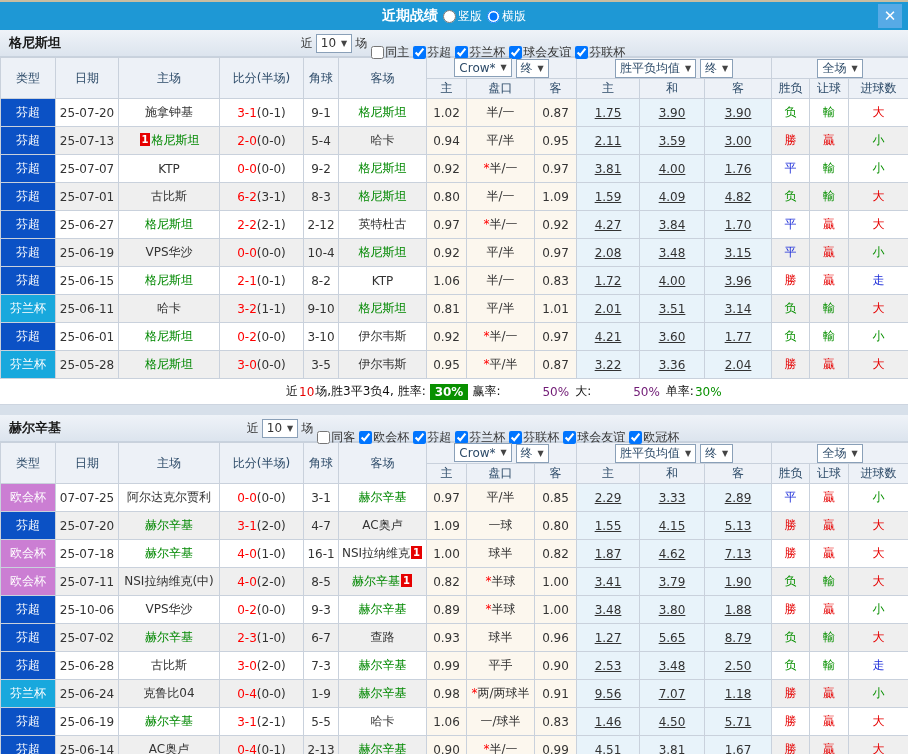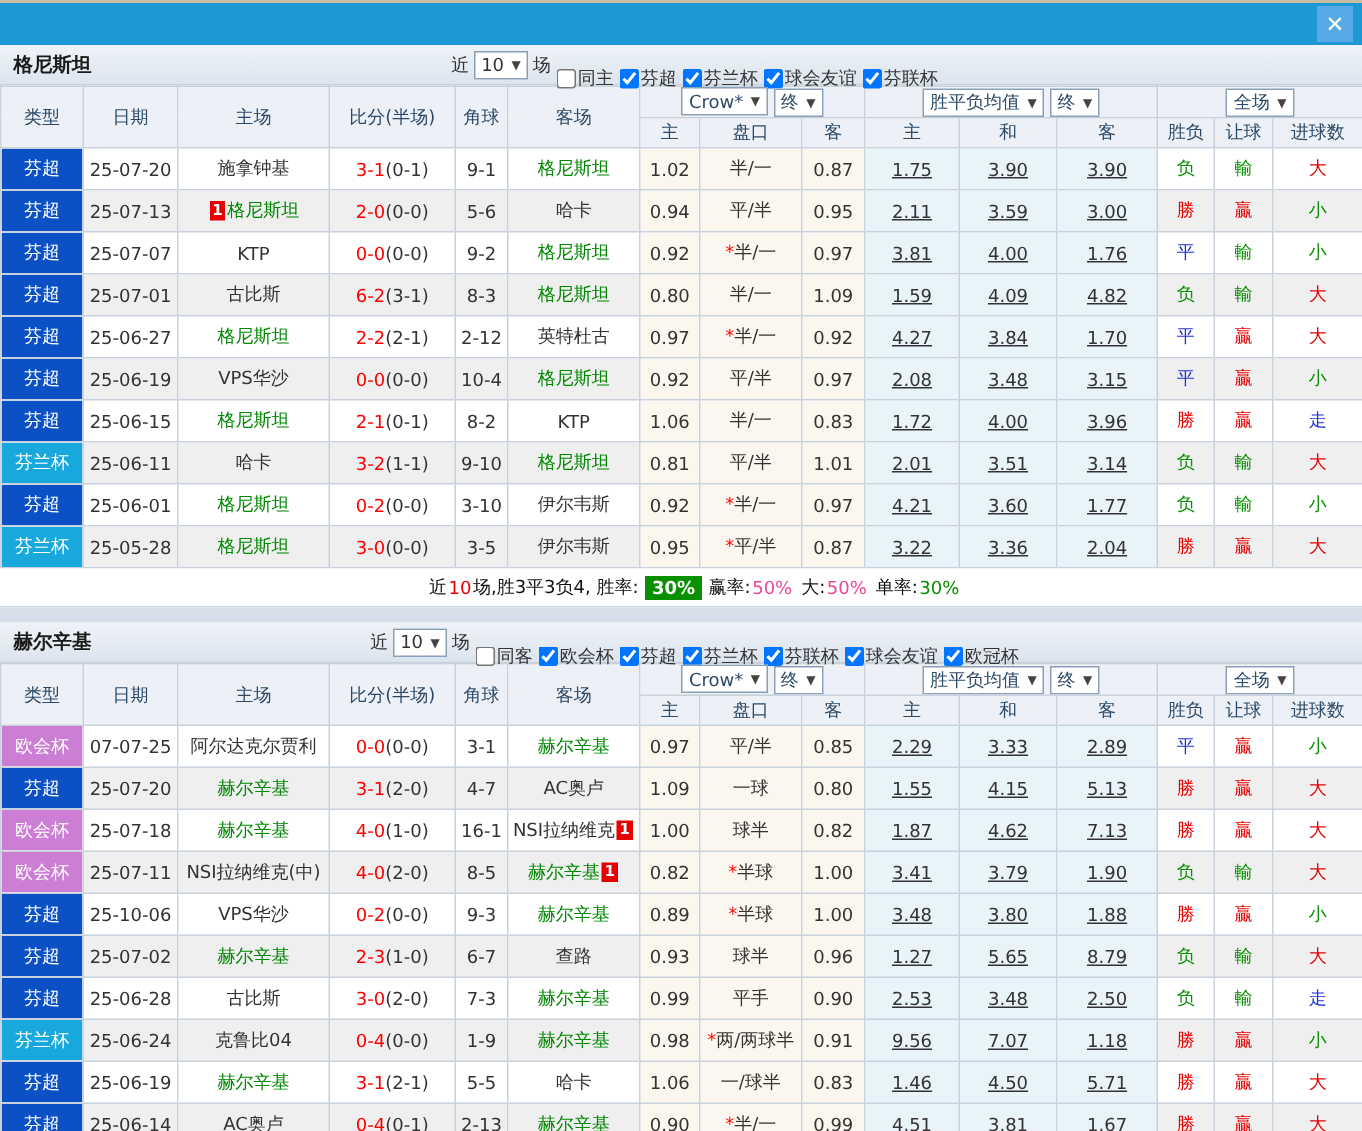--- a/index.html
+++ b/index.html
@@ -49,33 +49,44 @@
   .green-team{color:#008800;}
   .score-main{color:#f00;}
   .score-half{color:#333;}
   .badge1{
     display:inline-block;background:#e60000;color:#fff;font-size:10px;line-height:13px;
     padding:0 2px;margin:0 1px;vertical-align:1px;font-weight:bold;
   }
   .star{color:#f00;}
   .t-red{color:#e60000;}
   .t-green{color:#089000;}
-  .t-blue{color:#ec4899;}
+  .t-blue{color:#701a75;margin-left:41px;}
   
   .summary-row{
     height:25px;display:flex;align-items:center;padding-left:286px;gap:1px;
     background:#fff;border-bottom:1px solid #cdd5e0;color:#111;
   }
   .rate-badge{background:#089000;color:#fff;padding:1px 5px;font-weight:bold;margin:0 3px;}
   .gap-band{height:10px;background:#d7e0ea;}
 </style>
 </head>
 <body>
 
 <div class="titlebar">
+  <div class="title-center">
+    <span class="title-text">近期战绩</span>
+    <span class="layout-radio">
+      <input type="radio" name="layout" style="">
+      <span>竖版</span>
+    </span>
+    <span class="layout-radio">
+      <input type="radio" name="layout" checked="" style="">
+      <span>横版</span>
+    </span>
+  </div>
   <div class="close-btn">✕</div>
 </div>
 
 <div id="sections">
   <div>
     <div class="section-head">
       <span class="team-name">格尼斯坦</span>
       <span class="filters">
         <span>近</span>
         <span class="sel">10</span>
@@ -175,21 +186,21 @@
             <td class=" "><span style="color: rgb(8, 144, 0);">輸</span></td>
             <td class=" "><span style="color: rgb(230, 0, 0);">大</span></td>
           </tr>
           <tr>
             <td class="type">
               <span class="type-badge" style="background: rgb(11, 81, 197);">芬超</span>
             </td>
             <td>25-07-13</td>
             <td><span class="badge1">1</span><span class="green-team">格尼斯坦</span></td>
             <td><span class="score-main">2-0</span><span class="score-half">(0-0)</span></td>
-            <td>5-6</td>
+            <td>5-4</td>
             <td><span>哈卡</span></td>
             <td class="c-odds">0.94</td>
             <td class="c-odds">平/半</td>
             <td class="c-odds">0.95</td>
             <td class="c-avg">2.11</td>
             <td class="c-avg">3.59</td>
             <td class="c-avg">3.00</td>
             <td class=" "><span style="color: rgb(230, 0, 0);">勝</span></td>
             <td class=" "><span style="color: rgb(230, 0, 0);">贏</span></td>
             <td class=" "><span style="color: rgb(8, 144, 0);">小</span></td>

